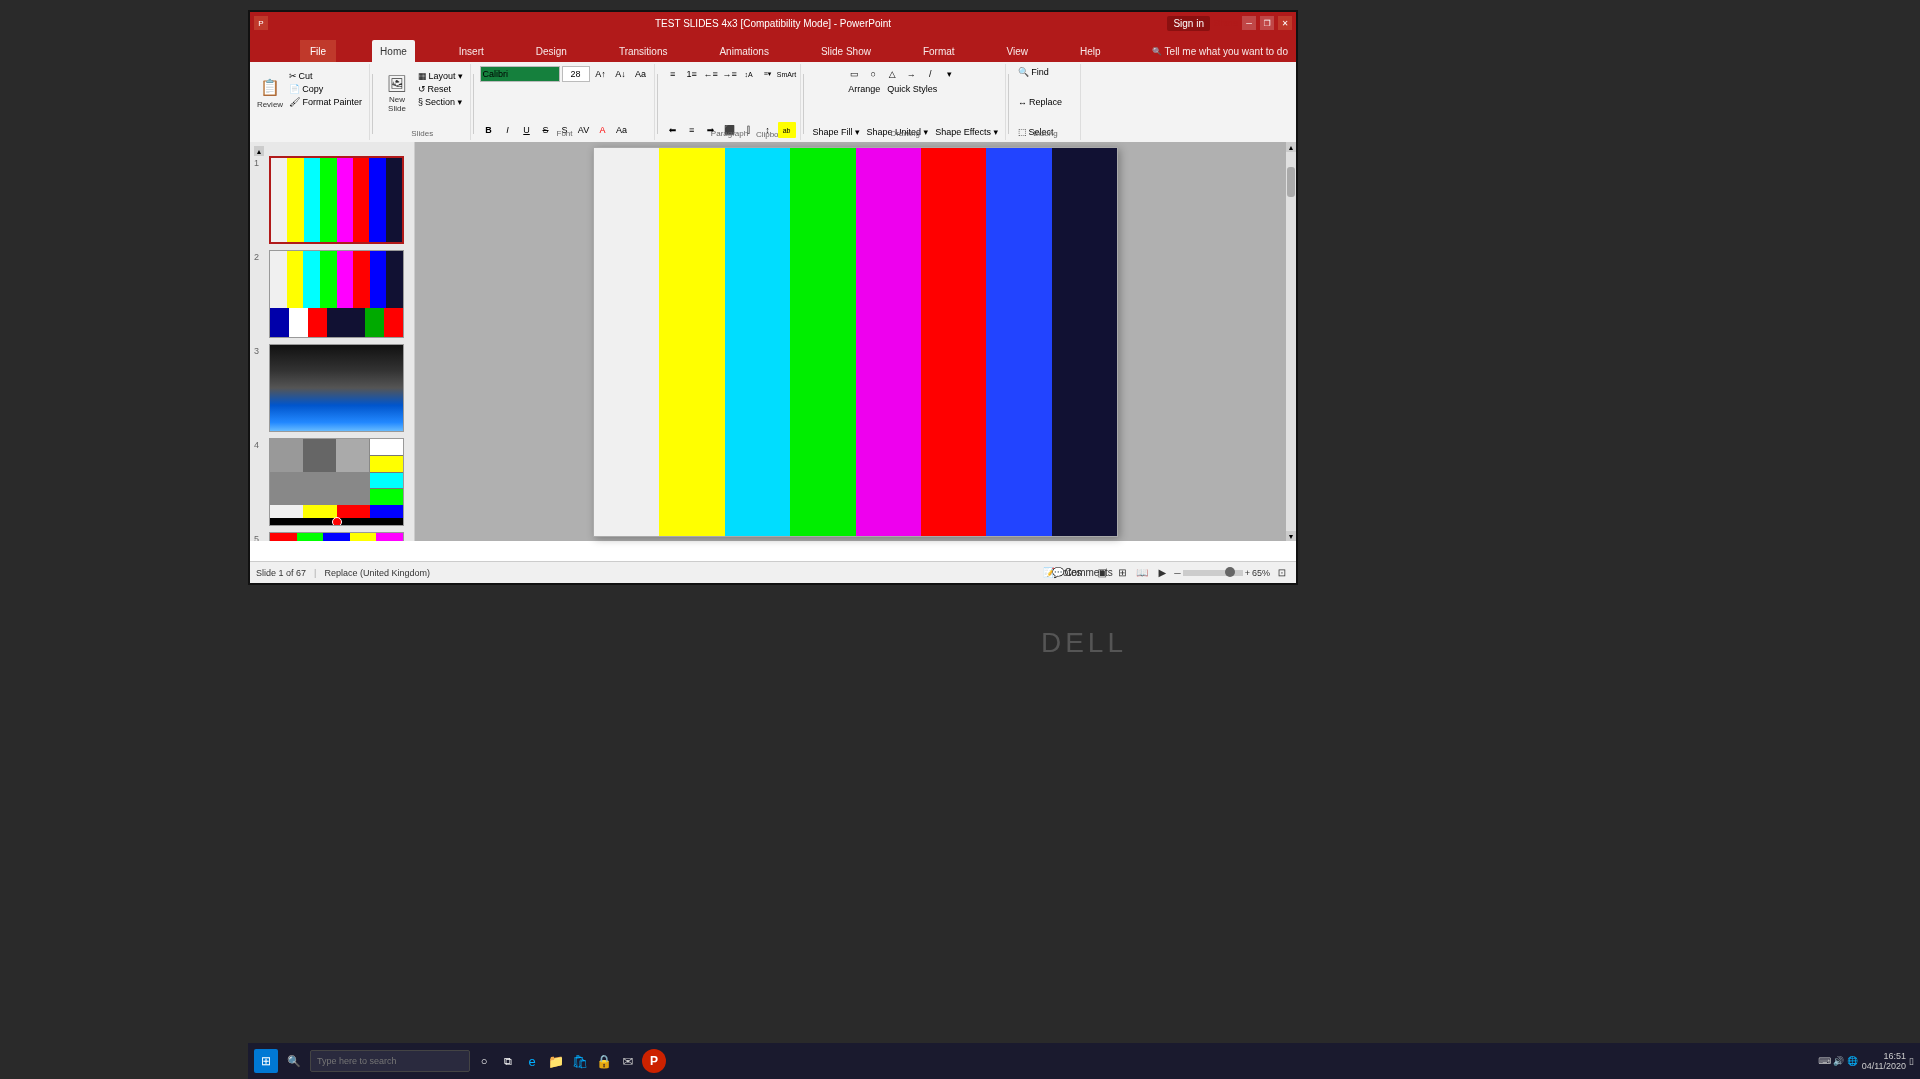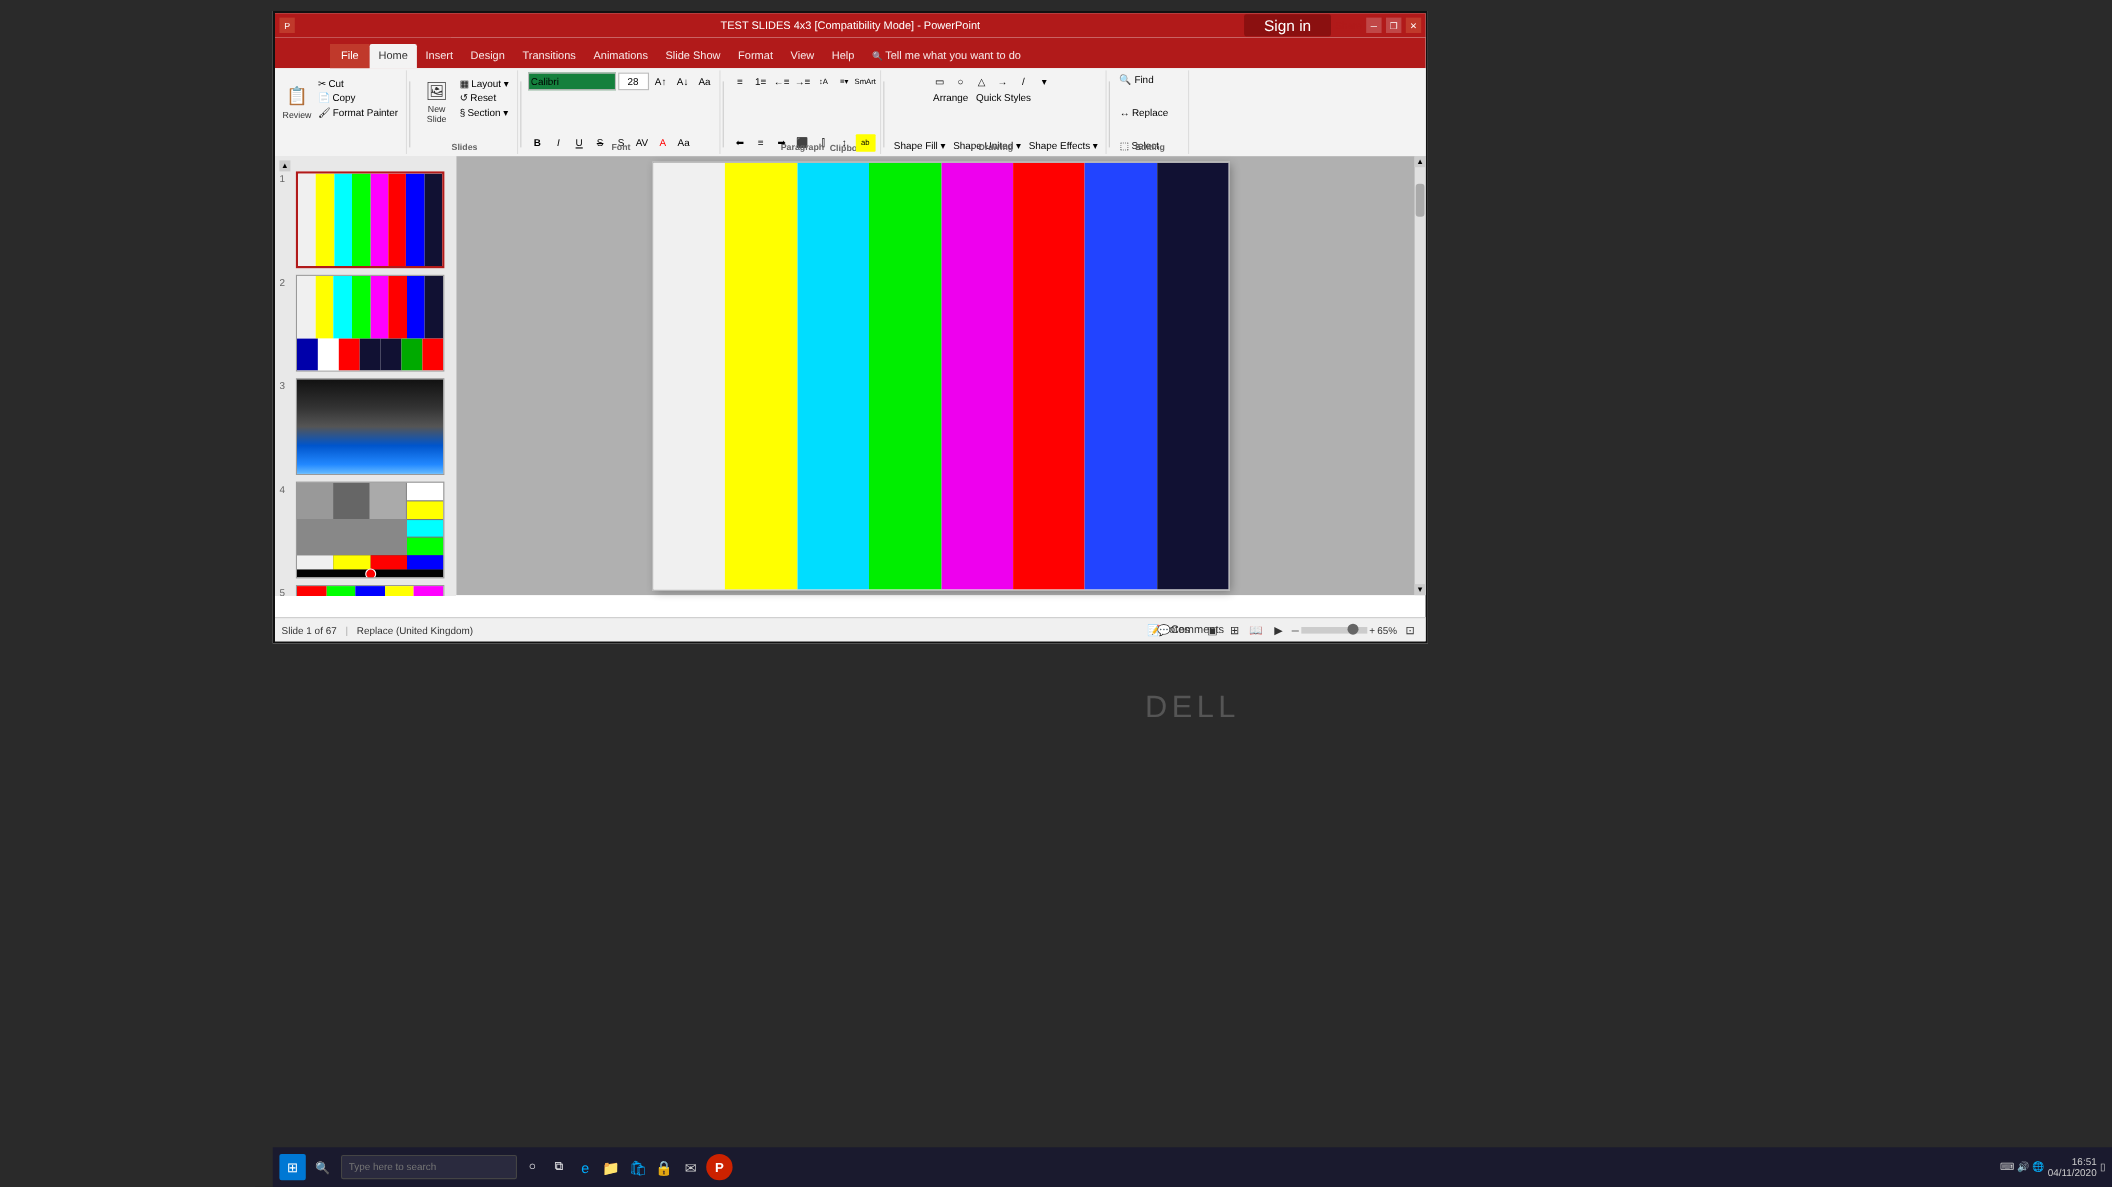--- a/index.html
+++ b/index.html
@@ -95,20 +95,21 @@
       border-bottom: 1px solid #ccc;
     }
 
     
     .ribbon-tabs {
       height: 28px;
       background: #b11a1a;
       display: flex;
       align-items: flex-end;
       padding-left: 50px;
+      justify-content: space-between;
     }
     .ribbon-tab {
       padding: 3px 8px;
       font-size: 10px;
       color: rgba(255,255,255,0.9);
       cursor: pointer;
       height: 22px;
       display: flex;
       align-items: center;
     }
@@ -143,21 +144,20 @@
       justify-content: space-between;
       padding: 2px 6px;
       border-right: 1px solid #ddd;
       min-width: 60px;
     }
     .ribbon-group-label {
       font-size: 8px;
       color: #666;
       margin-top: auto;
       padding-top: 2px;
-      font-weight: bold;
     }
     .ribbon-btn {
       display: flex;
       flex-direction: column;
       align-items: center;
       justify-content: center;
       width: 40px;
       height: 52px;
       cursor: pointer;
       border-radius: 2px;
@@ -412,22 +412,22 @@
     .qa-btn {
       color: white;
       font-size: 9px;
       cursor: pointer;
       opacity: 0.9;
     }
 
     .sign-in-btn {
       background: #8B1010;
       color: white;
-      font-size: 14px;
-      padding: 2px 18px;
+      font-size: 10px;
+      padding: 2px 6px;
       border: none;
       cursor: pointer;
       border-radius: 2px;
     }
     .share-btn {
       color: #b11a1a;
       font-size: 9px;
       cursor: pointer;
       display: flex;
       align-items: center;

